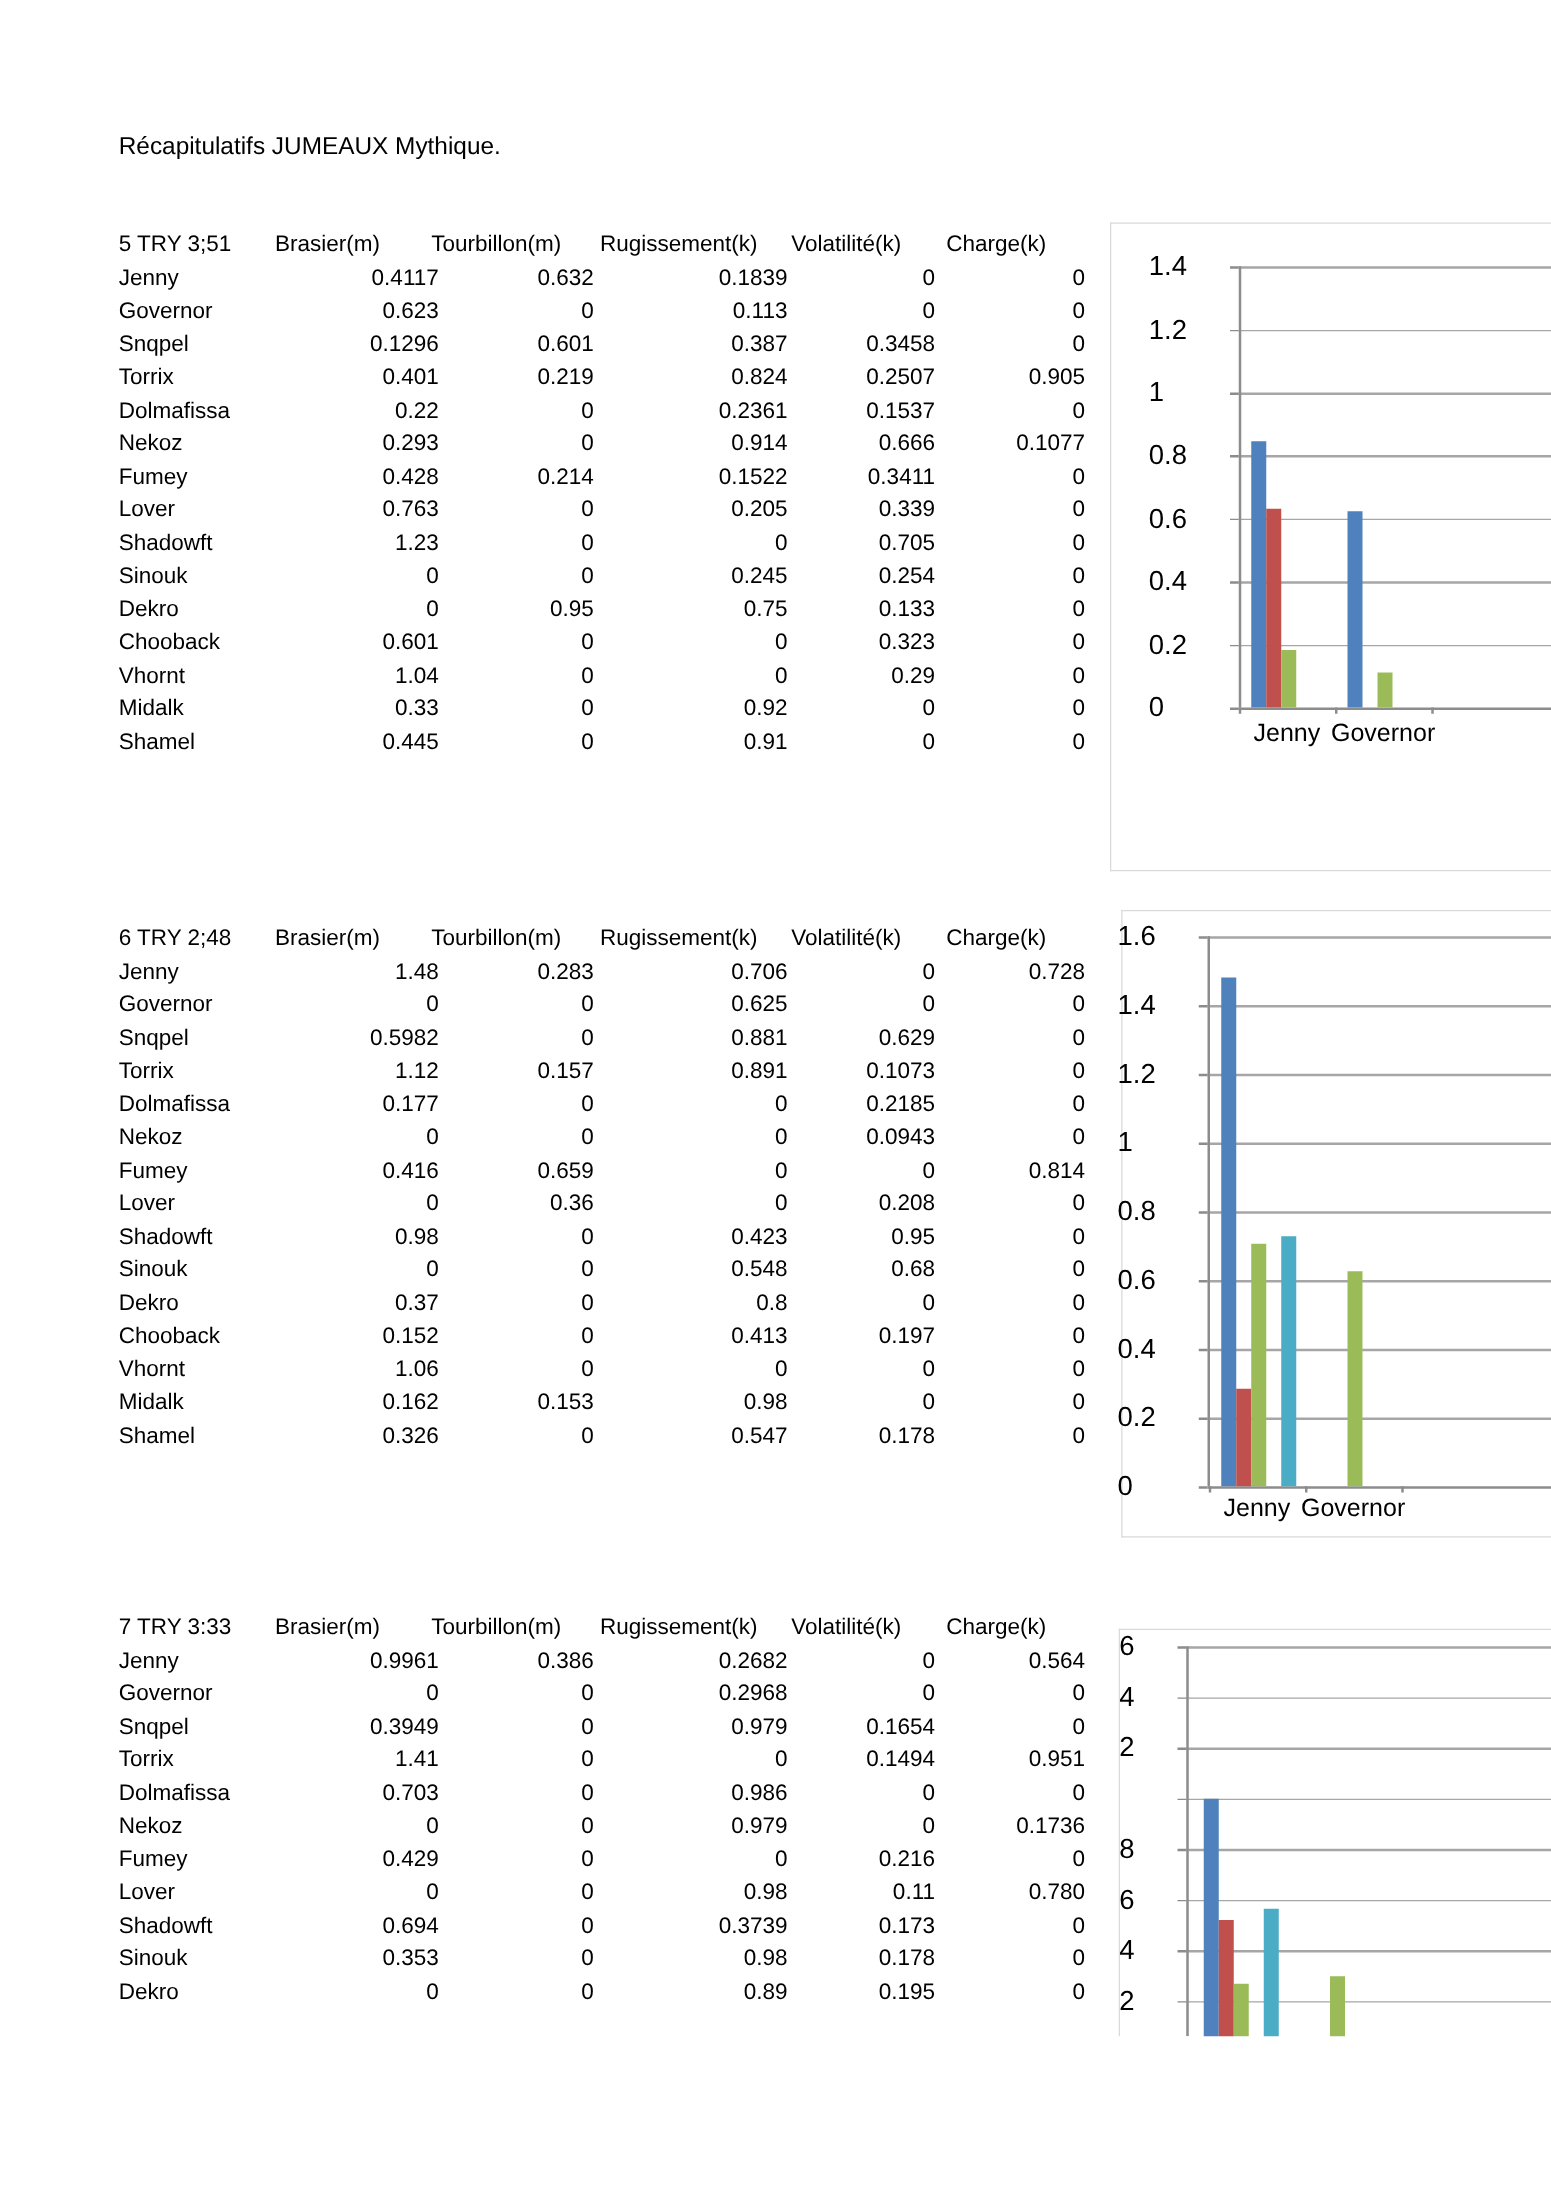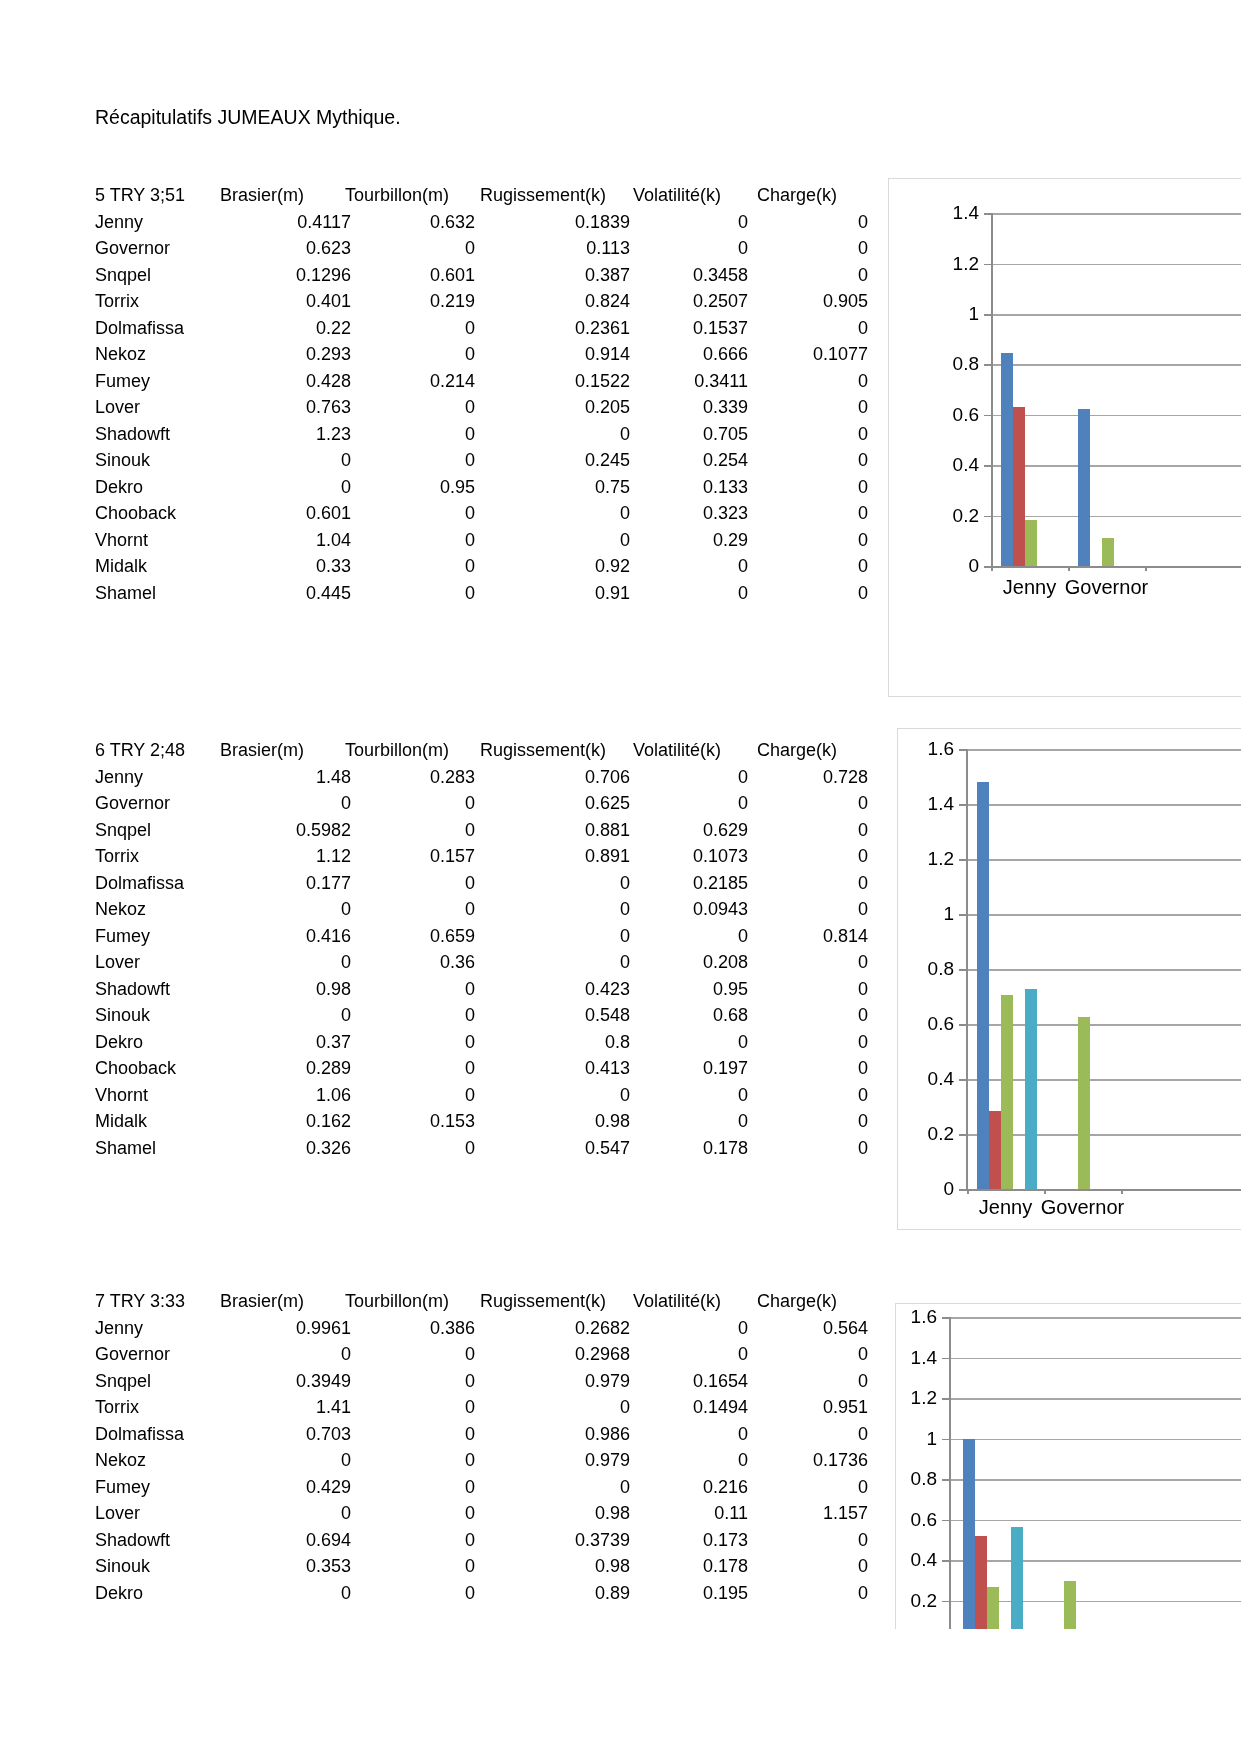--- a/index.html
+++ b/index.html
@@ -16,21 +16,21 @@
   .c-v3{width:118px;text-align:right;}
   .c-v4{width:120px;text-align:right;}
   .chart{position:absolute;background:#fff;border-left:1.5px solid #d9d9d9;border-top:1.5px solid #d9d9d9;}
   .chart.fb{border-bottom:1.5px solid #d9d9d9;}
   .chart.clipb{overflow:hidden;}
   .gl{position:absolute;height:1.5px;background:#a6a6a6;}
   .yax{position:absolute;width:1.5px;background:#8c8c8c;}
   .xax{position:absolute;height:1.5px;background:#8c8c8c;}
   .xtick{position:absolute;width:1.5px;height:5px;background:#8c8c8c;}
   .ytick{position:absolute;width:7px;height:1.5px;background:#8c8c8c;}
-  .ylab{position:absolute;width:60px;text-align:right;font-size:19px;line-height:24px;}
+  .ylab{position:absolute;width:60px;text-align:left;font-size:22px;line-height:24px;}
   .xlab{position:absolute;width:120px;text-align:center;font-size:20px;line-height:24px;}
   .bar{position:absolute;}
 </style>
 </head>
 <body>
 
 <div class="page">
   <div class="title">Récapitulatifs JUMEAUX Mythique.</div>
   <div id="tables">
       <div>
@@ -251,21 +251,21 @@
         <div class="trow" style="left: 95px; top: 1028.5px;">
           <div class="c-name">Dekro</div>
           <div class="c-v0">0.37</div>
           <div class="c-v1">0</div>
           <div class="c-v2">0.8</div>
           <div class="c-v3">0</div>
           <div class="c-v4">0</div>
         </div>
         <div class="trow" style="left: 95px; top: 1055px;">
           <div class="c-name">Chooback</div>
-          <div class="c-v0">0.289</div>
+          <div class="c-v0">0.152</div>
           <div class="c-v1">0</div>
           <div class="c-v2">0.413</div>
           <div class="c-v3">0.197</div>
           <div class="c-v4">0</div>
         </div>
         <div class="trow" style="left: 95px; top: 1081.5px;">
           <div class="c-name">Vhornt</div>
           <div class="c-v0">1.06</div>
           <div class="c-v1">0</div>
           <div class="c-v2">0</div>
@@ -351,21 +351,21 @@
           <div class="c-v2">0</div>
           <div class="c-v3">0.216</div>
           <div class="c-v4">0</div>
         </div>
         <div class="trow" style="left: 95px; top: 1500px;">
           <div class="c-name">Lover</div>
           <div class="c-v0">0</div>
           <div class="c-v1">0</div>
           <div class="c-v2">0.98</div>
           <div class="c-v3">0.11</div>
-          <div class="c-v4">1.157</div>
+          <div class="c-v4">0.780</div>
         </div>
         <div class="trow" style="left: 95px; top: 1526.5px;">
           <div class="c-name">Shadowft</div>
           <div class="c-v0">0.694</div>
           <div class="c-v1">0</div>
           <div class="c-v2">0.3739</div>
           <div class="c-v3">0.173</div>
           <div class="c-v4">0</div>
         </div>
         <div class="trow" style="left: 95px; top: 1553px;">

